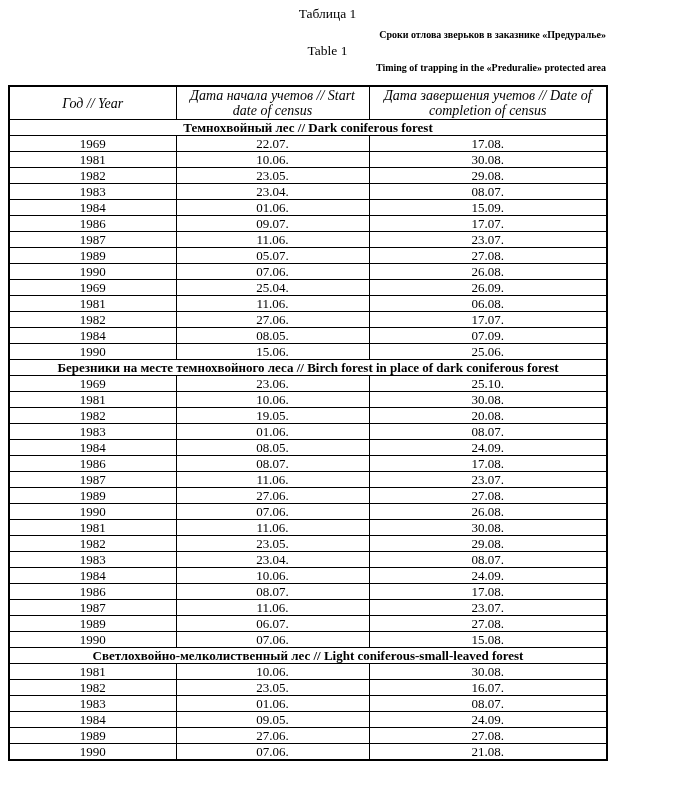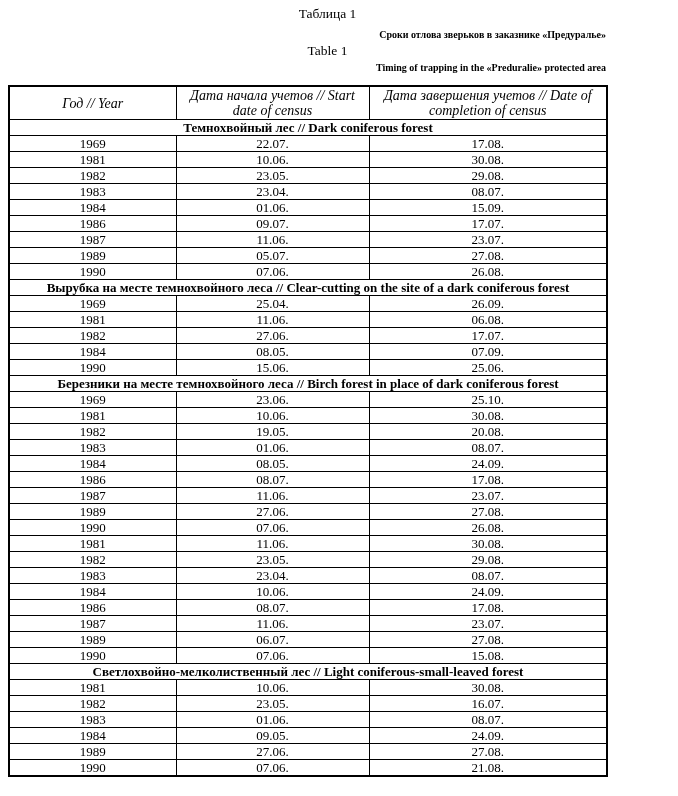--- a/index.html
+++ b/index.html
@@ -136,23 +136,20 @@
           <td>1989</td>
           <td>05.07.</td>
           <td>27.08.</td>
         </tr>
         <tr>
           <td>1990</td>
           <td>07.06.</td>
           <td>26.08.</td>
         </tr>
         <tr>
-          <td colspan="3" class="section-header">Вырубка на месте темнохвойного леса // Clear-cutting on the site of a dark coniferous forest</td>
-        </tr>
-        <tr>
           <td>1969</td>
           <td>25.04.</td>
           <td>26.09.</td>
         </tr>
         <tr>
           <td>1981</td>
           <td>11.06.</td>
           <td>06.08.</td>
         </tr>
         <tr>

